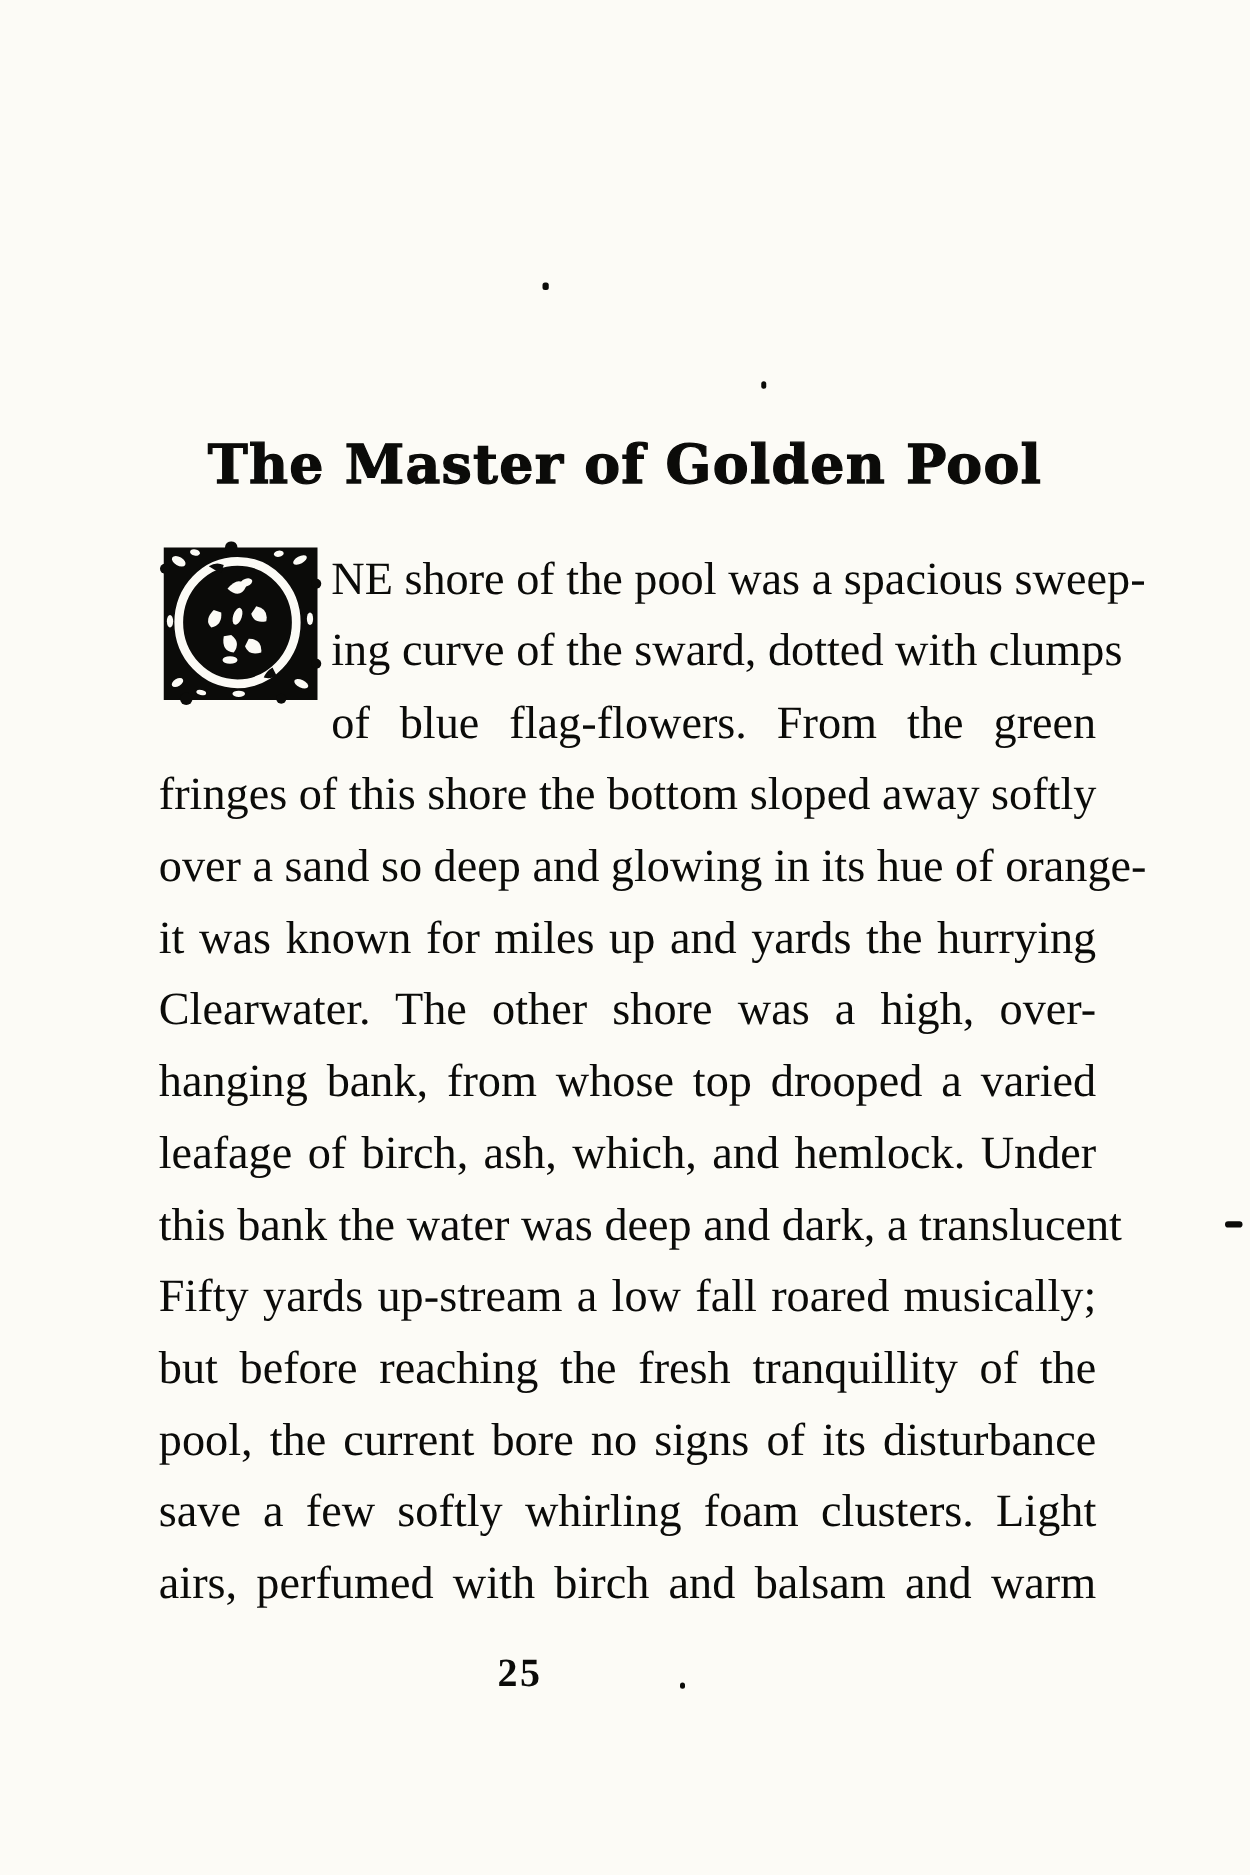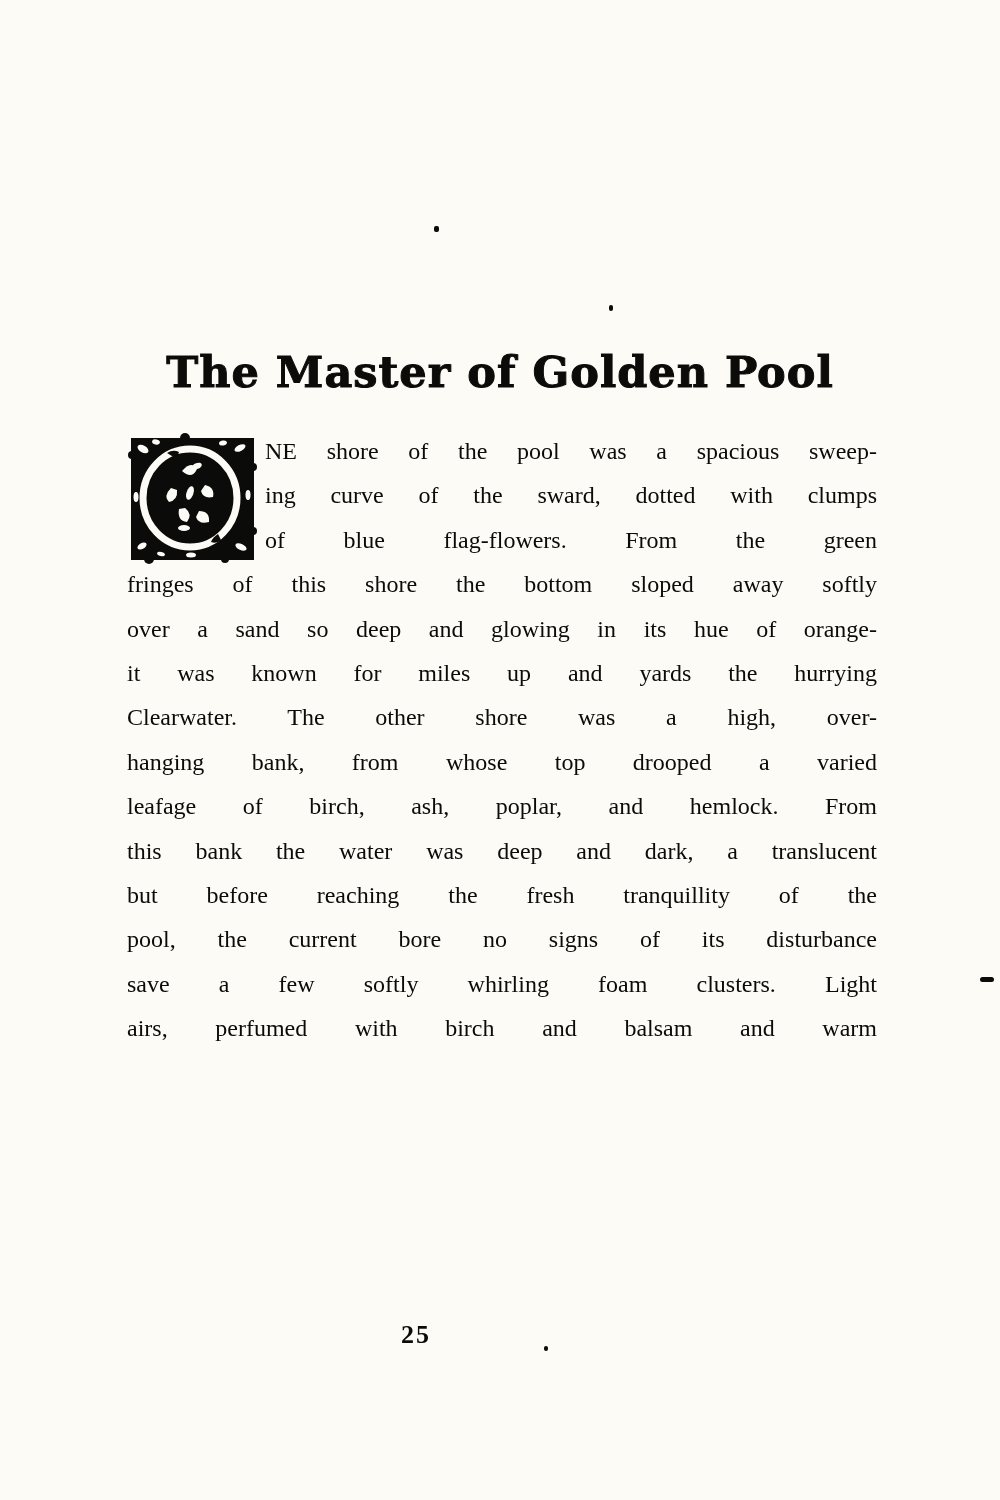--- a/index.html
+++ b/index.html
@@ -27,37 +27,38 @@
     -webkit-text-stroke:1px var(--ink);
   }
   .body-block{
     position:absolute;
     left:127px;top:429px;
     width:750px;
   }
   .bodyline{
     height:44.4px;
     line-height:44.4px;
-    font-size:24px;
+    font-size:37px;
     text-align:justify;
     text-align-last:justify;
     white-space:nowrap;
     overflow:visible;
+    margin-top:13px;
   }
   .beside-cap{ margin-left:138px; }
   .dropcap{
     position:absolute;
     left:0;top:4px;
     width:131px;height:132px;
   }
   .pagenum{
     position:absolute;
     top:1320px;left:0;width:832px;
     text-align:center;
-    font-size:26px;
+    font-size:32px;
     font-weight:bold;
     letter-spacing:2px;
   }
   .speck{
     position:absolute;
     background:var(--ink);
     border-radius:2px;
   }
   .speck-a{left:434px;top:226px;width:5px;height:6px;}
   .speck-b{left:609px;top:305px;width:4px;height:6px;}
@@ -110,22 +111,23 @@
     </svg>
 
     <div class="bodyline beside-cap">NE shore of the pool was a spacious sweep-</div>
     <div class="bodyline beside-cap">ing curve of the sward, dotted with clumps</div>
     <div class="bodyline beside-cap">of blue flag-flowers.  From the green</div>
     <div class="bodyline">fringes of this shore the bottom sloped away softly</div>
     <div class="bodyline">over a sand so deep and glowing in its hue of orange-</div>
     <div class="bodyline">it was known for miles up and yards the hurrying</div>
     <div class="bodyline">Clearwater.  The other shore was a high, over-</div>
     <div class="bodyline">hanging bank, from whose top drooped a varied</div>
-    <div class="bodyline">leafage of birch, ash, poplar, and hemlock.  From</div>
+    <div class="bodyline">leafage of birch, ash, which, and hemlock.  Under</div>
     <div class="bodyline">this bank the water was deep and dark, a translucent</div>
+    <div class="bodyline">Fifty yards up-stream a low fall roared musically;</div>
     <div class="bodyline">but before reaching the fresh tranquillity of the</div>
     <div class="bodyline">pool, the current bore no signs of its disturbance</div>
     <div class="bodyline">save a few softly whirling foam clusters.  Light</div>
     <div class="bodyline">airs, perfumed with birch and balsam and warm</div>
   </div>
 
   <div class="pagenum">25</div>
 
   <span class="speck speck-a"></span>
   <span class="speck speck-b"></span>

